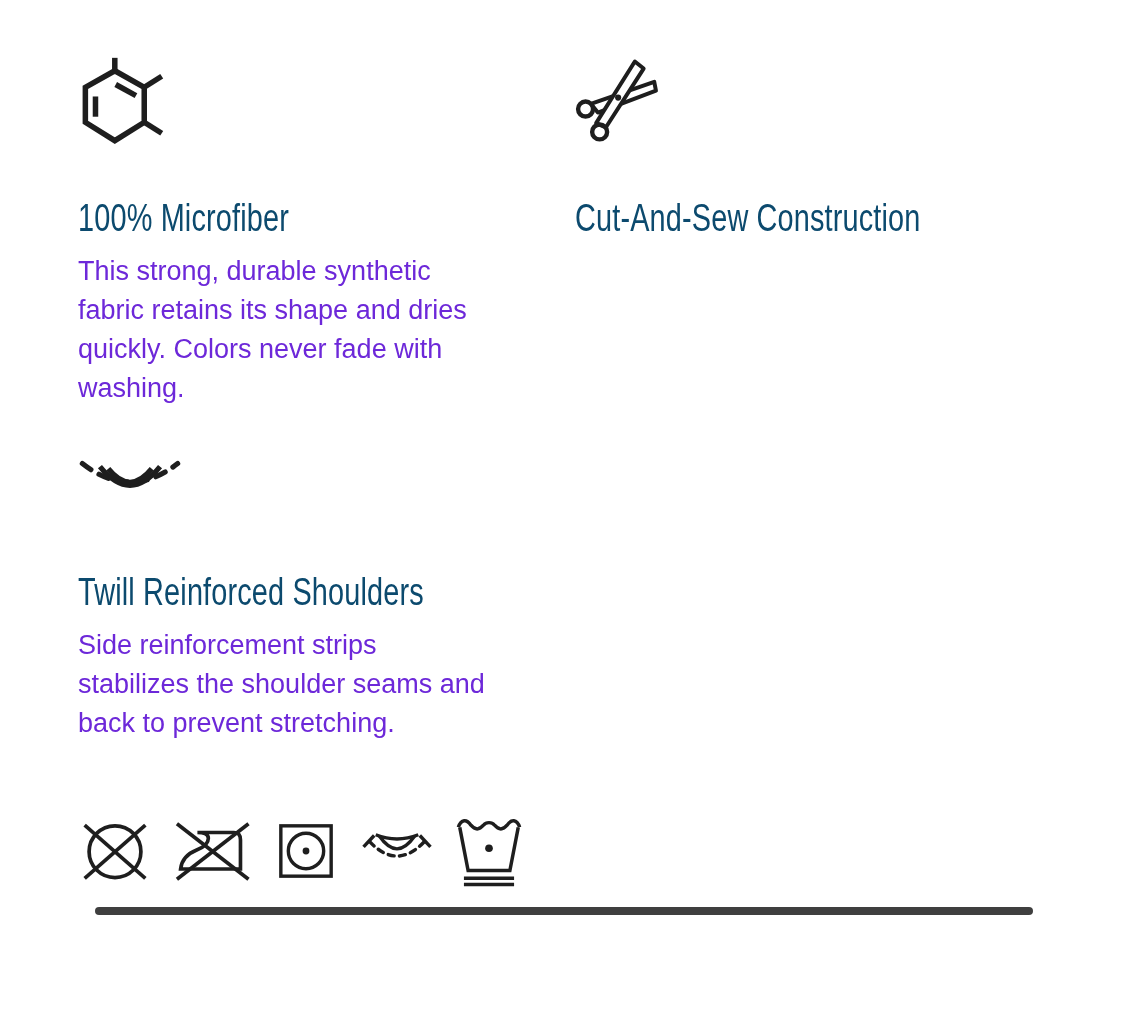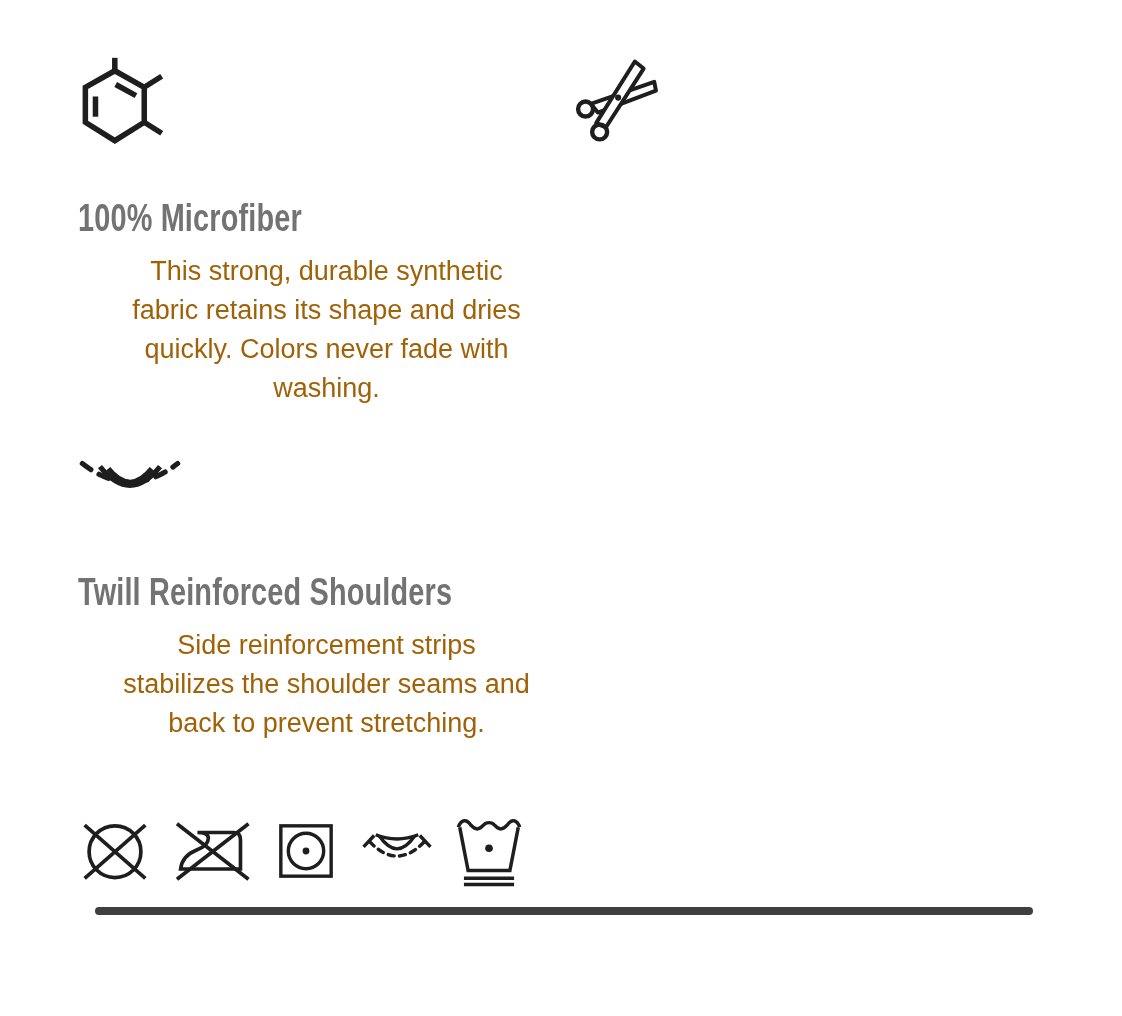--- a/index.html
+++ b/index.html
@@ -19,38 +19,37 @@
   .feature:nth-child(n+3) { margin-top: 20px; }
   .icon-wrap {
     height: 96px;
     display: flex;
     align-items: center;
     margin-bottom: 28px;
   }
   .title {
     line-height: 48px;
     font-size: 38px;
-    font-weight: bold;
-    color: #737373;
+    font-weight: normal;
+    color: #0c4a6e;
     letter-spacing: 0.2px;
     margin-top: 44px;
   }
   .cond {
     display: inline-block;
     transform: scaleX(0.76);
     transform-origin: 0 50%;
     white-space: pre;
   }
   .desc {
     margin-top: 10px;
     font-size: 27px;
     line-height: 39px;
-    color: #a16207;
+    color: #6d28d9;
     white-space: pre-line;
-    text-align: center;
   }
   .care-icons {
     display: flex;
     align-items: center;
     gap: 19px;
     height: 84px;
     margin-top: 66px;
   }
   .care-icon { display: flex; align-items: center; }
   .care-text {
@@ -104,20 +103,21 @@
     <section class="feature">
       <div class="icon-wrap">
         <svg width="88" height="88" viewBox="0 0 100 100" fill="none" stroke="#1e1e1e">
           <polygon points="18,52 90,27 92,37 26,62" fill="#ffffff" stroke-width="4.5" stroke-linejoin="round"></polygon>
           <polygon points="24,74 68,4 78,12 35,79" fill="#ffffff" stroke-width="4.5" stroke-linejoin="round"></polygon>
           <circle cx="12" cy="58" r="8.5" stroke-width="5"></circle>
           <circle cx="28" cy="84" r="8.5" stroke-width="5"></circle>
           <circle cx="49" cy="45" r="3.5" fill="#1e1e1e" stroke="none"></circle>
         </svg>
       </div>
+      <h3 class="title"><span class="cond">Cut-And-Sew Construction</span></h3>
     </section>
 
     <section class="feature">
       <div class="icon-wrap">
         <svg width="104" height="58" viewBox="0 0 100 56" fill="none" stroke="#1e1e1e" stroke-width="5">
           <path d="M4,16 Q50,52 96,16" stroke-dasharray="10 9" stroke-linecap="round"></path>
           <path d="M21,19 Q50,55 79,19"></path>
           <path d="M29,21 Q50,47 71,21"></path>
         </svg>
       </div>

